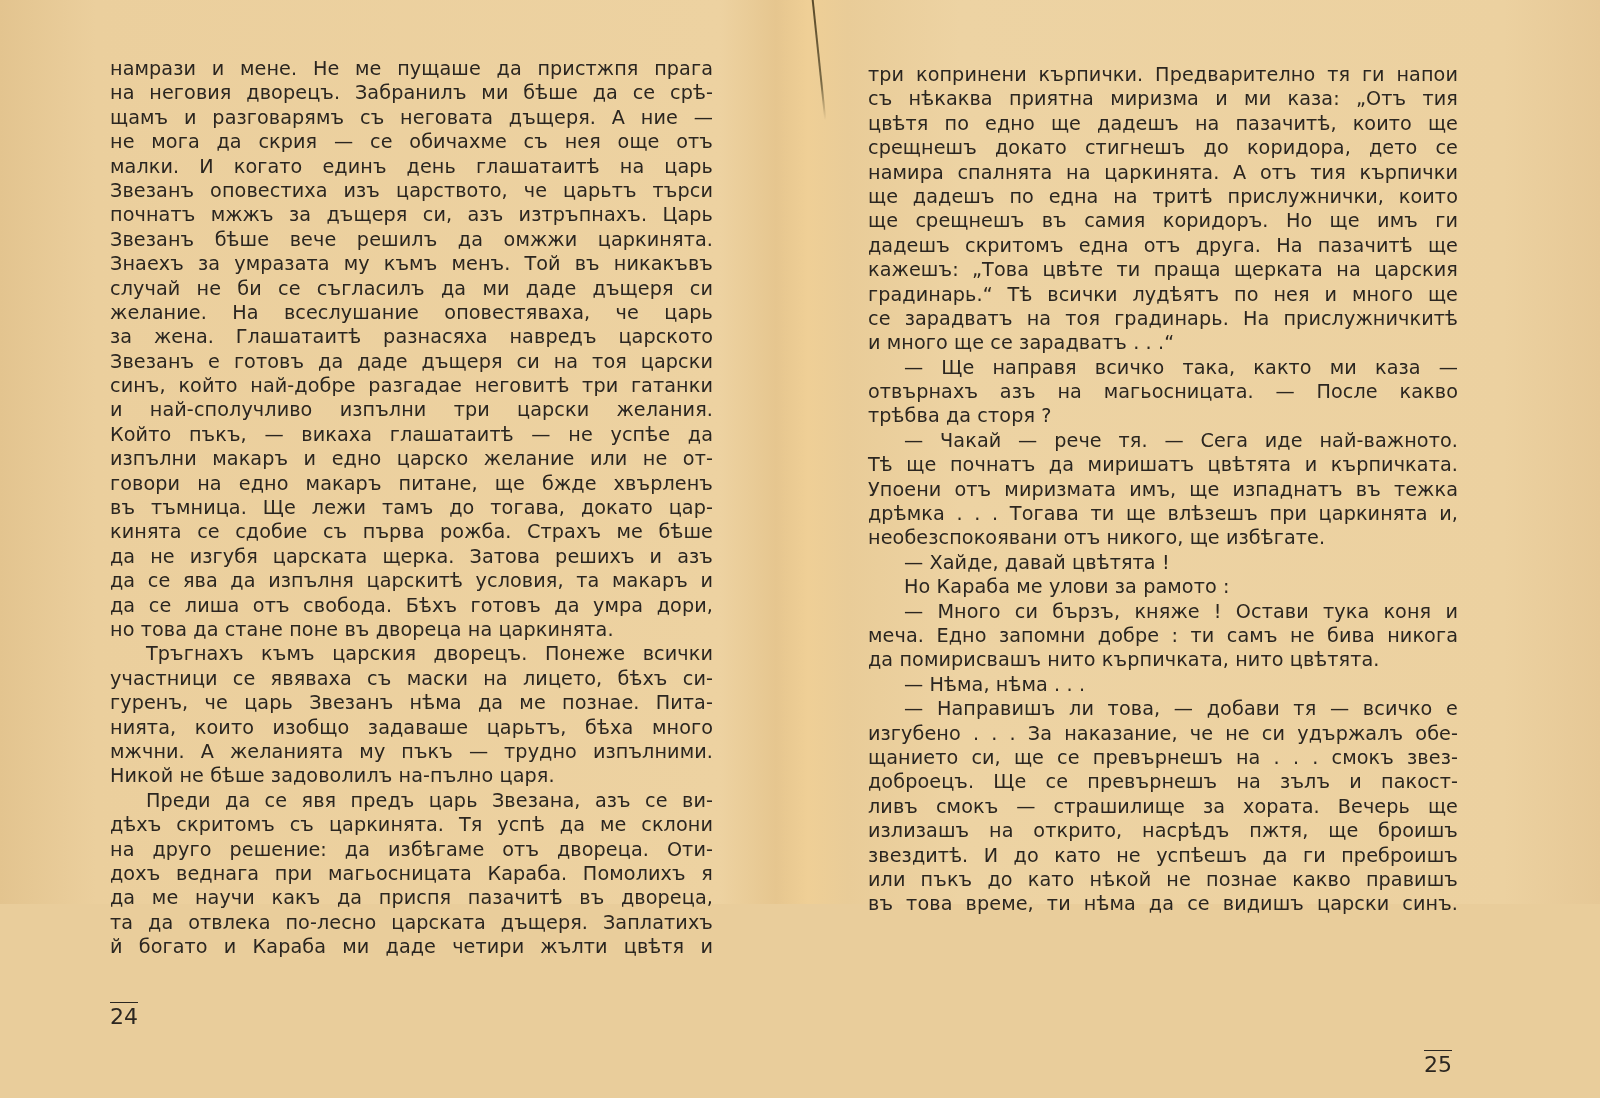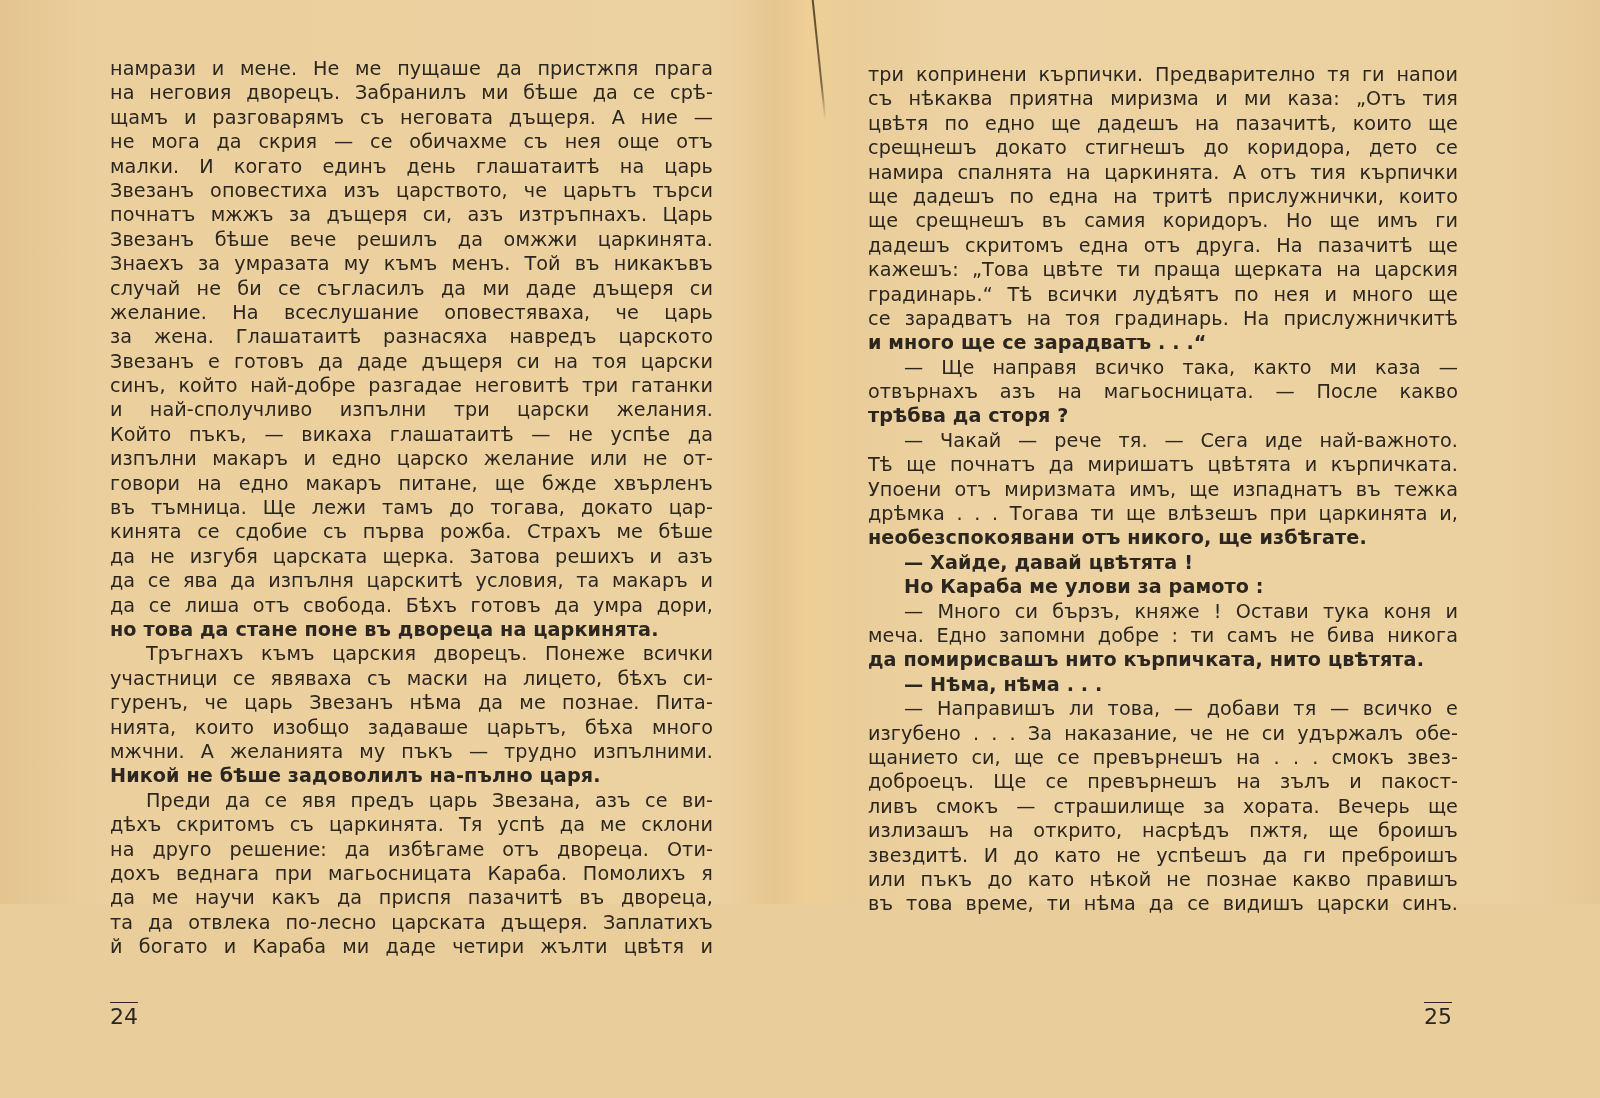--- a/index.html
+++ b/index.html
@@ -24,32 +24,32 @@
     line-height: 24.4px;
     letter-spacing: 0.1px;
   }
   .page.left { left: 110px; width: 603px; }
   .page.right { left: 868px; width: 590px; margin-top: 6px; }
   .line {
     display: block; white-space: nowrap;
     text-align: justify; text-align-last: justify;
     height: 24.4px;
   }
-  .line.last { text-align-last: left; font-weight: bold; }
+  .line.last { text-align-last: left; }
   .line.indent { padding-left: 36px; }
   .pagenum {
     position: absolute; top: 1004px;
     font-size: 22px; color: #2b2620;
   }
   .pagenum::before {
     content: ""; position: absolute; left: 0; right: 0; top: -2px;
     border-top: 1.5px solid #2b2620;
   }
   .pagenum.left { left: 110px; }
-  .pagenum.right { left: 1424px; }
+  .pagenum.right { left: 1424px; margin-top: 48px; }
 </style>
 </head>
 <body>
 
 <div class="spread">
   <div class="crease"></div>
 
   <div class="page left" id="left-page">
       <span class="line">намрази и мене. Не ме пущаше да пристжпя прага</span>
       <span class="line">на неговия дворецъ. Забранилъ ми бѣше да се срѣ-</span>

